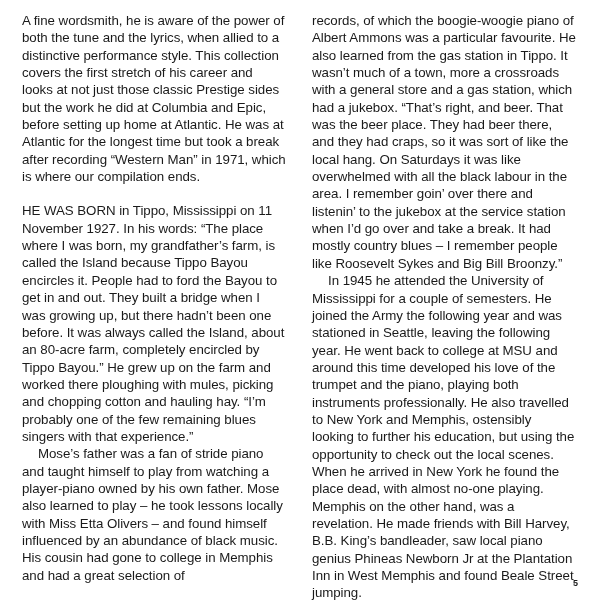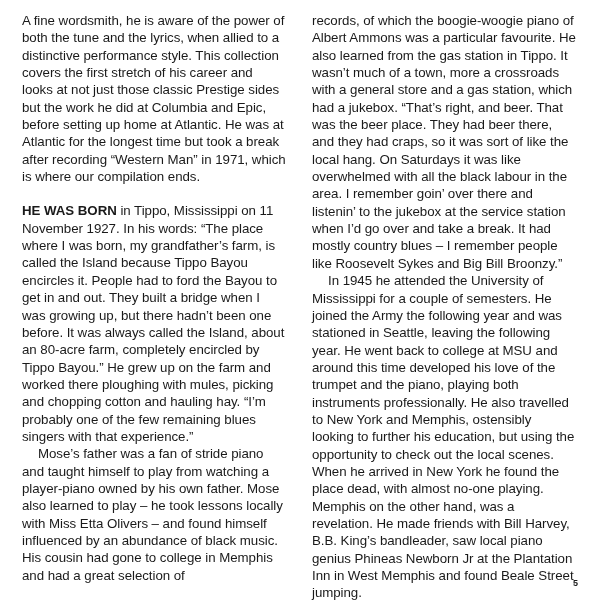--- a/index.html
+++ b/index.html
@@ -35,21 +35,21 @@
     margin: 0;
     font-size: 13.3px;
     line-height: 17.35px;
     text-align: left;
     letter-spacing: -0.05px;
   }
   p.indent {
     text-indent: 16px;
   }
   .lead-caps {
-    font-weight: bold;
+    font-weight: normal;
   }
   .page-number {
     position: absolute;
     right: 22px;
     bottom: 12px;
     font-size: 9px;
     font-weight: bold;
     color: #1a1a1a;
   }
 </style>

